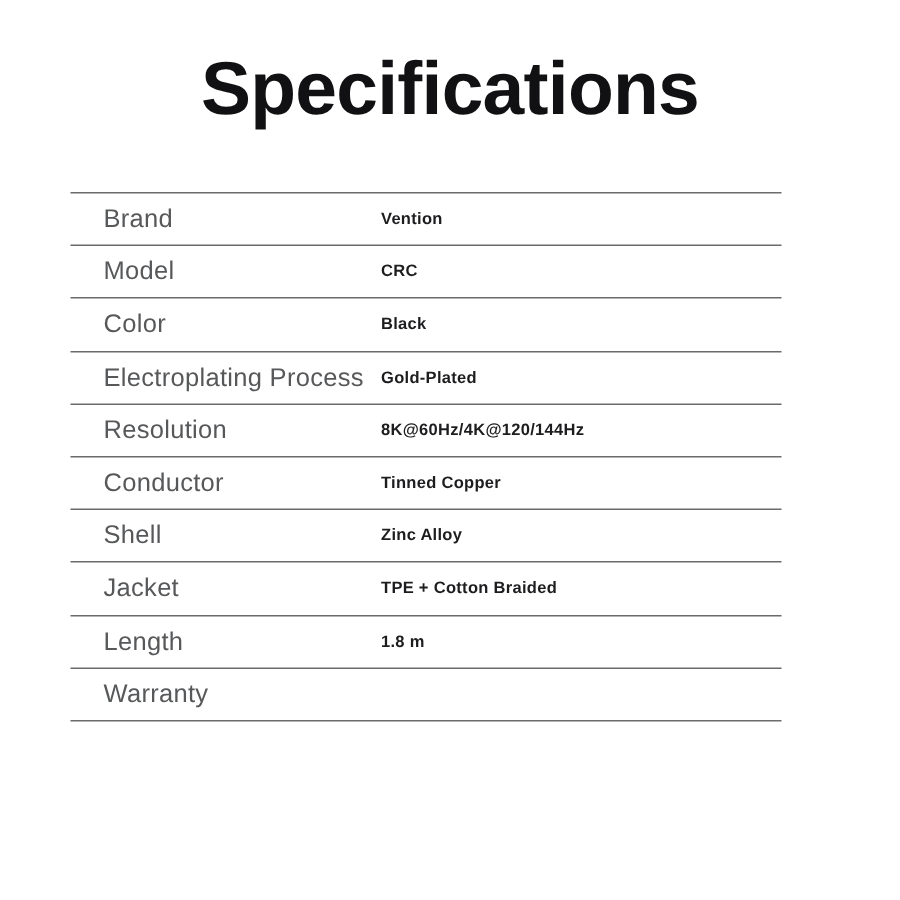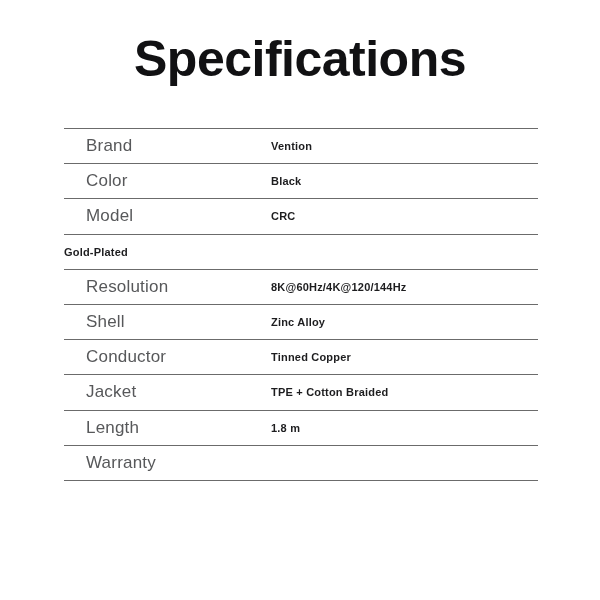--- a/index.html
+++ b/index.html
@@ -29,21 +29,21 @@
     width: 100%;
     text-align: center;
     font-size: 50px;
     font-weight: 800;
     letter-spacing: -0.5px;
     color: var(--title);
   }
   .spec-table {
     position: absolute;
     top: 128px;
-    left: 64px;
+    left: 47px;
     width: 474px;
     border-top: 1px solid var(--divider);
   }
   .spec-row {
     display: flex;
     align-items: center;
     height: 35.2px;
     border-bottom: 1px solid var(--divider);
   }
   .spec-label {
@@ -69,41 +69,42 @@
 
 <div class="page">
   <h1 class="page-title">Specifications</h1>
 
   <div class="spec-table">
     <div class="spec-row">
       <span class="spec-label">Brand</span>
       <span class="spec-value">Vention</span>
     </div>
     <div class="spec-row">
+      <span class="spec-label">Model</span>
+      <span class="spec-value">CRC</span>
+    </div>
+    <div class="spec-row">
       <span class="spec-label">Color</span>
       <span class="spec-value">Black</span>
     </div>
     <div class="spec-row">
-      <span class="spec-label">Model</span>
-      <span class="spec-value">CRC</span>
-    </div>
-    <div class="spec-row">
+      <span class="spec-label">Electroplating Process</span>
       <span class="spec-value">Gold-Plated</span>
     </div>
     <div class="spec-row">
       <span class="spec-label">Resolution</span>
       <span class="spec-value">8K@60Hz/4K@120/144Hz</span>
     </div>
     <div class="spec-row">
+      <span class="spec-label">Conductor</span>
+      <span class="spec-value">Tinned Copper</span>
+    </div>
+    <div class="spec-row">
       <span class="spec-label">Shell</span>
       <span class="spec-value">Zinc Alloy</span>
-    </div>
-    <div class="spec-row">
-      <span class="spec-label">Conductor</span>
-      <span class="spec-value">Tinned Copper</span>
     </div>
     <div class="spec-row">
       <span class="spec-label">Jacket</span>
       <span class="spec-value">TPE + Cotton Braided</span>
     </div>
     <div class="spec-row">
       <span class="spec-label">Length</span>
       <span class="spec-value">1.8 m</span>
     </div>
     <div class="spec-row">

